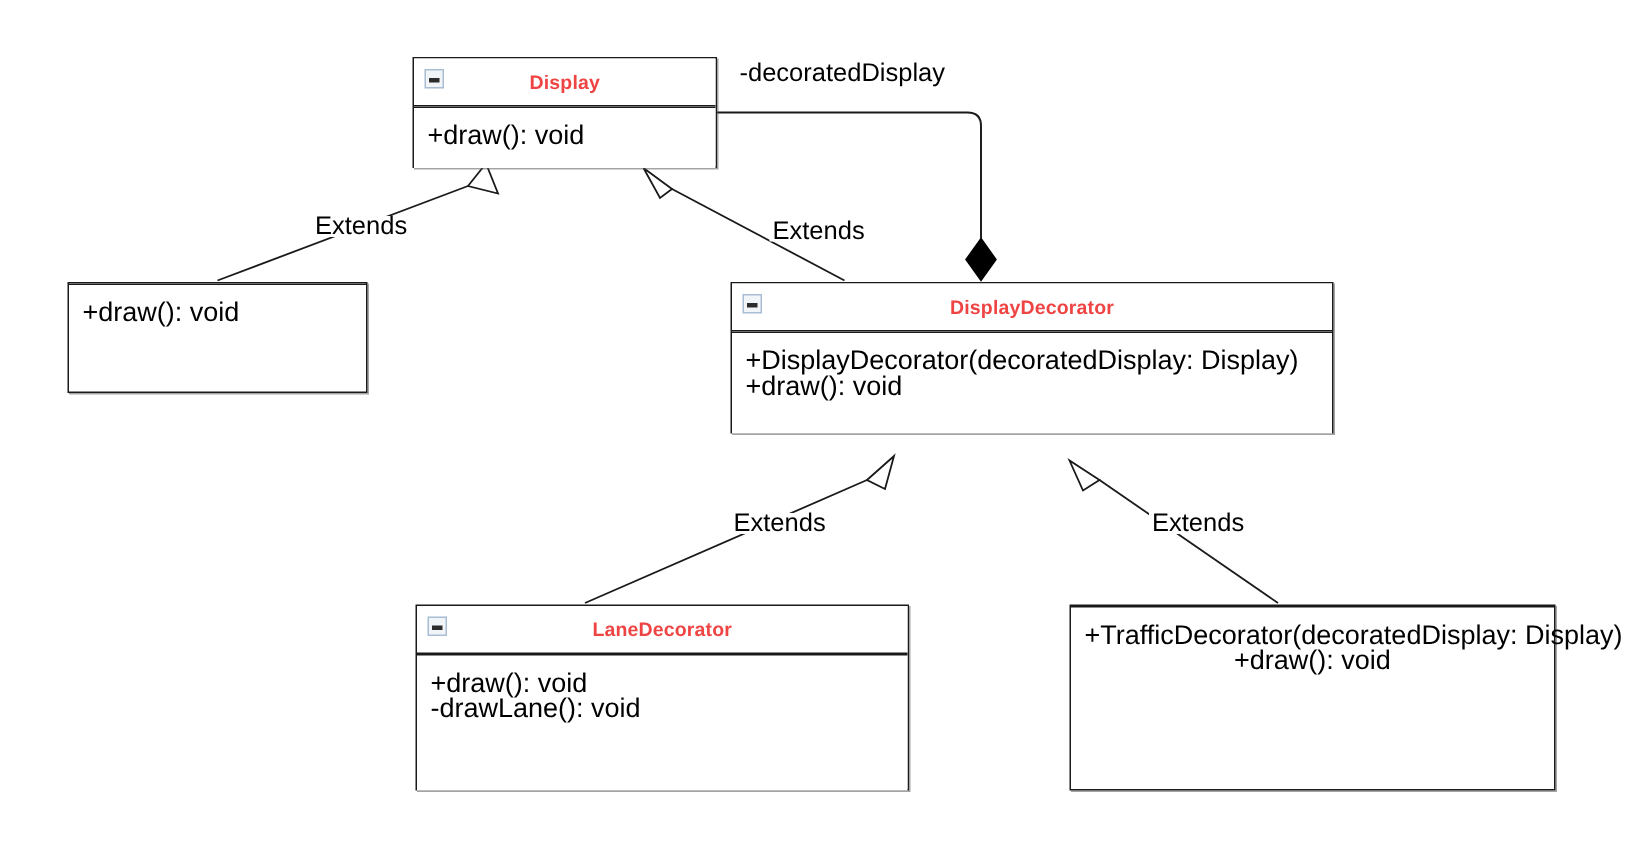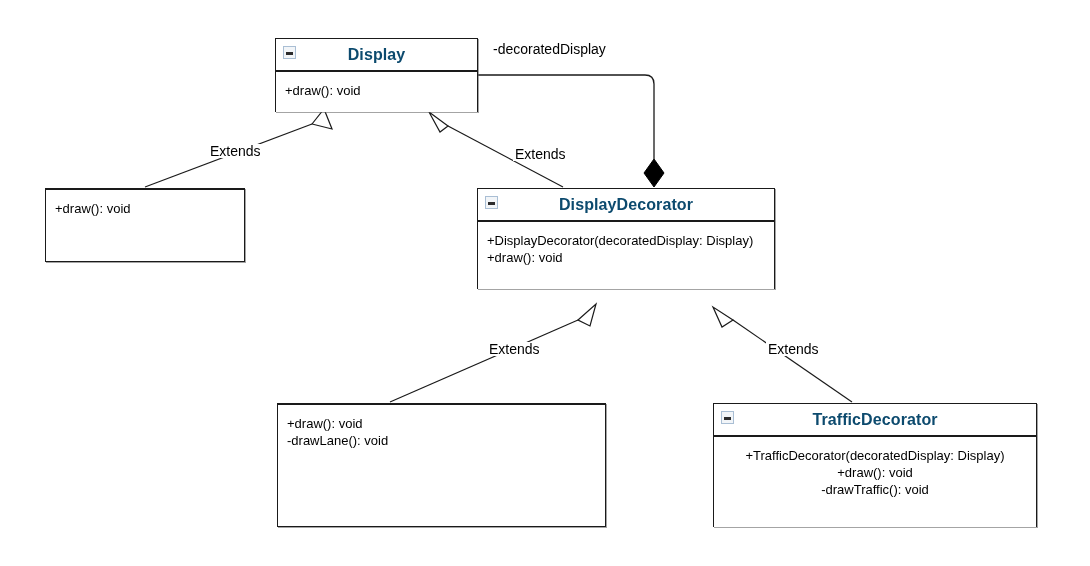--- a/index.html
+++ b/index.html
@@ -39,22 +39,22 @@
     position: relative;
     box-sizing: border-box;
     height: 32px;
     border-bottom: 1px solid #1a1a1a;
     background: #ffffff;
   }
   .uml-title {
     display: block;
     text-align: center;
     font-weight: bold;
-    font-size: 16px;
-    color: #0c4a6e;
+    font-size: 13px;
+    color: #ef4444;
     line-height: 31px;
     letter-spacing: 0.1px;
     padding: 0 24px;
     white-space: nowrap;
     overflow: hidden;
   }
   .collapse-icon {
     position: absolute;
     left: 7px;
     top: 7px;
@@ -74,30 +74,30 @@
     display: block;
   }
   .uml-body {
     box-sizing: border-box;
     border-top: 1px solid #1a1a1a;
     padding: 10px 9px 9px 9px;
     background: #ffffff;
   }
   .uml-op {
     display: block;
-    font-size: 13px;
+    font-size: 18px;
     color: #000000;
     line-height: 17px;
     white-space: nowrap;
   }
 
   
   .edge-label {
     position: absolute;
-    font-size: 14px;
+    font-size: 17px;
     color: #000000;
     background: #ffffff;
     white-space: nowrap;
     line-height: 14px;
     padding: 0 2px;
   }
 </style>
 </head>
 <body>
 
@@ -152,47 +152,46 @@
       <span class="uml-op">+draw(): void</span>
     </div>
   </div>
 
   <div class="uml-class" style="left:45px; top:188px; width:200px; height:74px;">
     <div class="uml-body" style="height:41px;">
       <span class="uml-op">+draw(): void</span>
     </div>
   </div>
 
-  <div class="uml-class" style="left:477px; top:188px; width:298px; height:101px;">
+  <div class="uml-class" style="left:487px; top:188px; width:402px; height:101px;">
     <div class="uml-header">
       <span class="collapse-icon">
           <i></i>
         </span>
       <span class="uml-title">DisplayDecorator</span>
     </div>
     <div class="uml-body" style="height:68px;">
       <span class="uml-op">+DisplayDecorator(decoratedDisplay: Display)</span>
       <span class="uml-op">+draw(): void</span>
     </div>
   </div>
 
   <div class="uml-class" style="left:277px; top:403px; width:329px; height:124px;">
+    <div class="uml-header">
+      <span class="collapse-icon">
+          <i></i>
+        </span>
+      <span class="uml-title">LaneDecorator</span>
+    </div>
     <div class="uml-body" style="height:91px;">
       <span class="uml-op">+draw(): void</span>
       <span class="uml-op">-drawLane(): void</span>
     </div>
   </div>
 
   <div class="uml-class" style="left:713px; top:403px; width:324px; height:124px;">
-    <div class="uml-header">
-      <span class="collapse-icon">
-          <i></i>
-        </span>
-      <span class="uml-title">TrafficDecorator</span>
-    </div>
     <div class="uml-body" style="height:91px;text-align:center;">
       <span class="uml-op">+TrafficDecorator(decoratedDisplay: Display)</span>
       <span class="uml-op">+draw(): void</span>
-      <span class="uml-op">-drawTraffic(): void</span>
     </div>
   </div>
 
 </div>
 
 </body></html>

